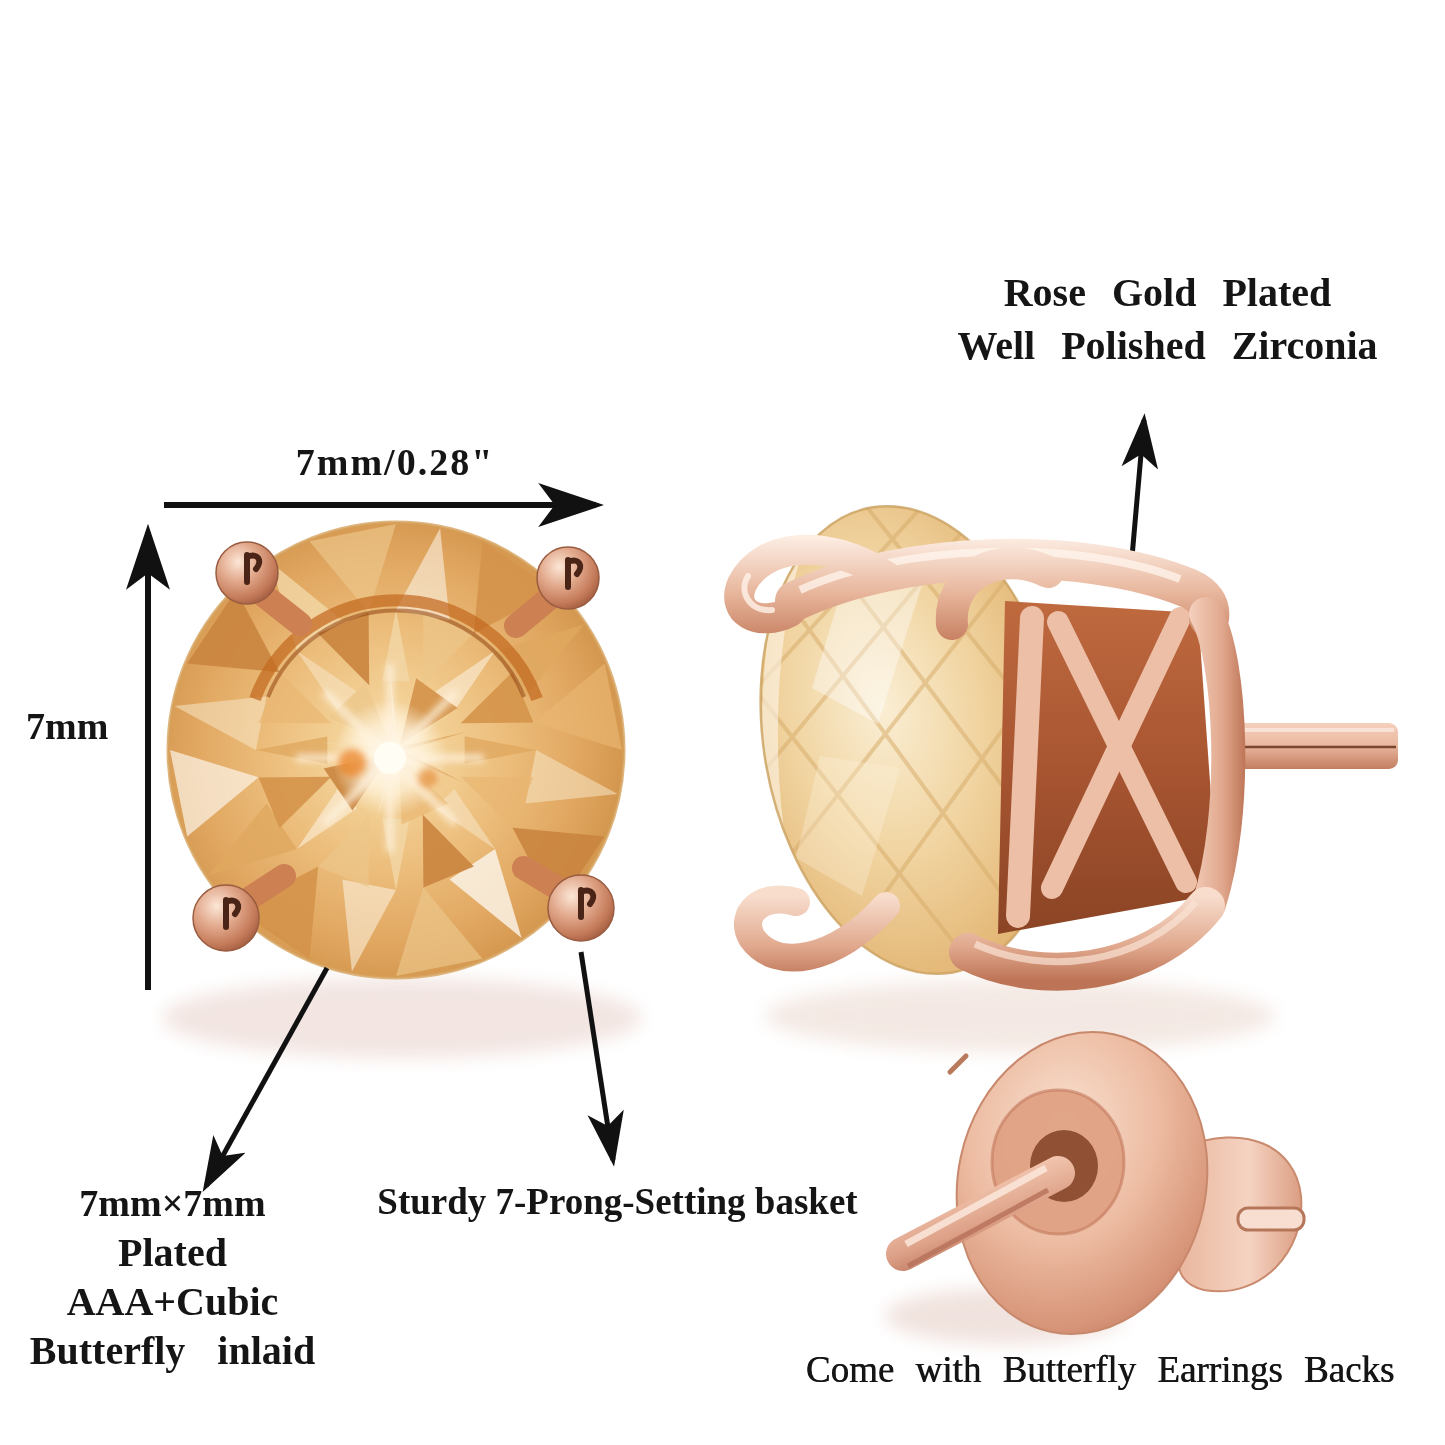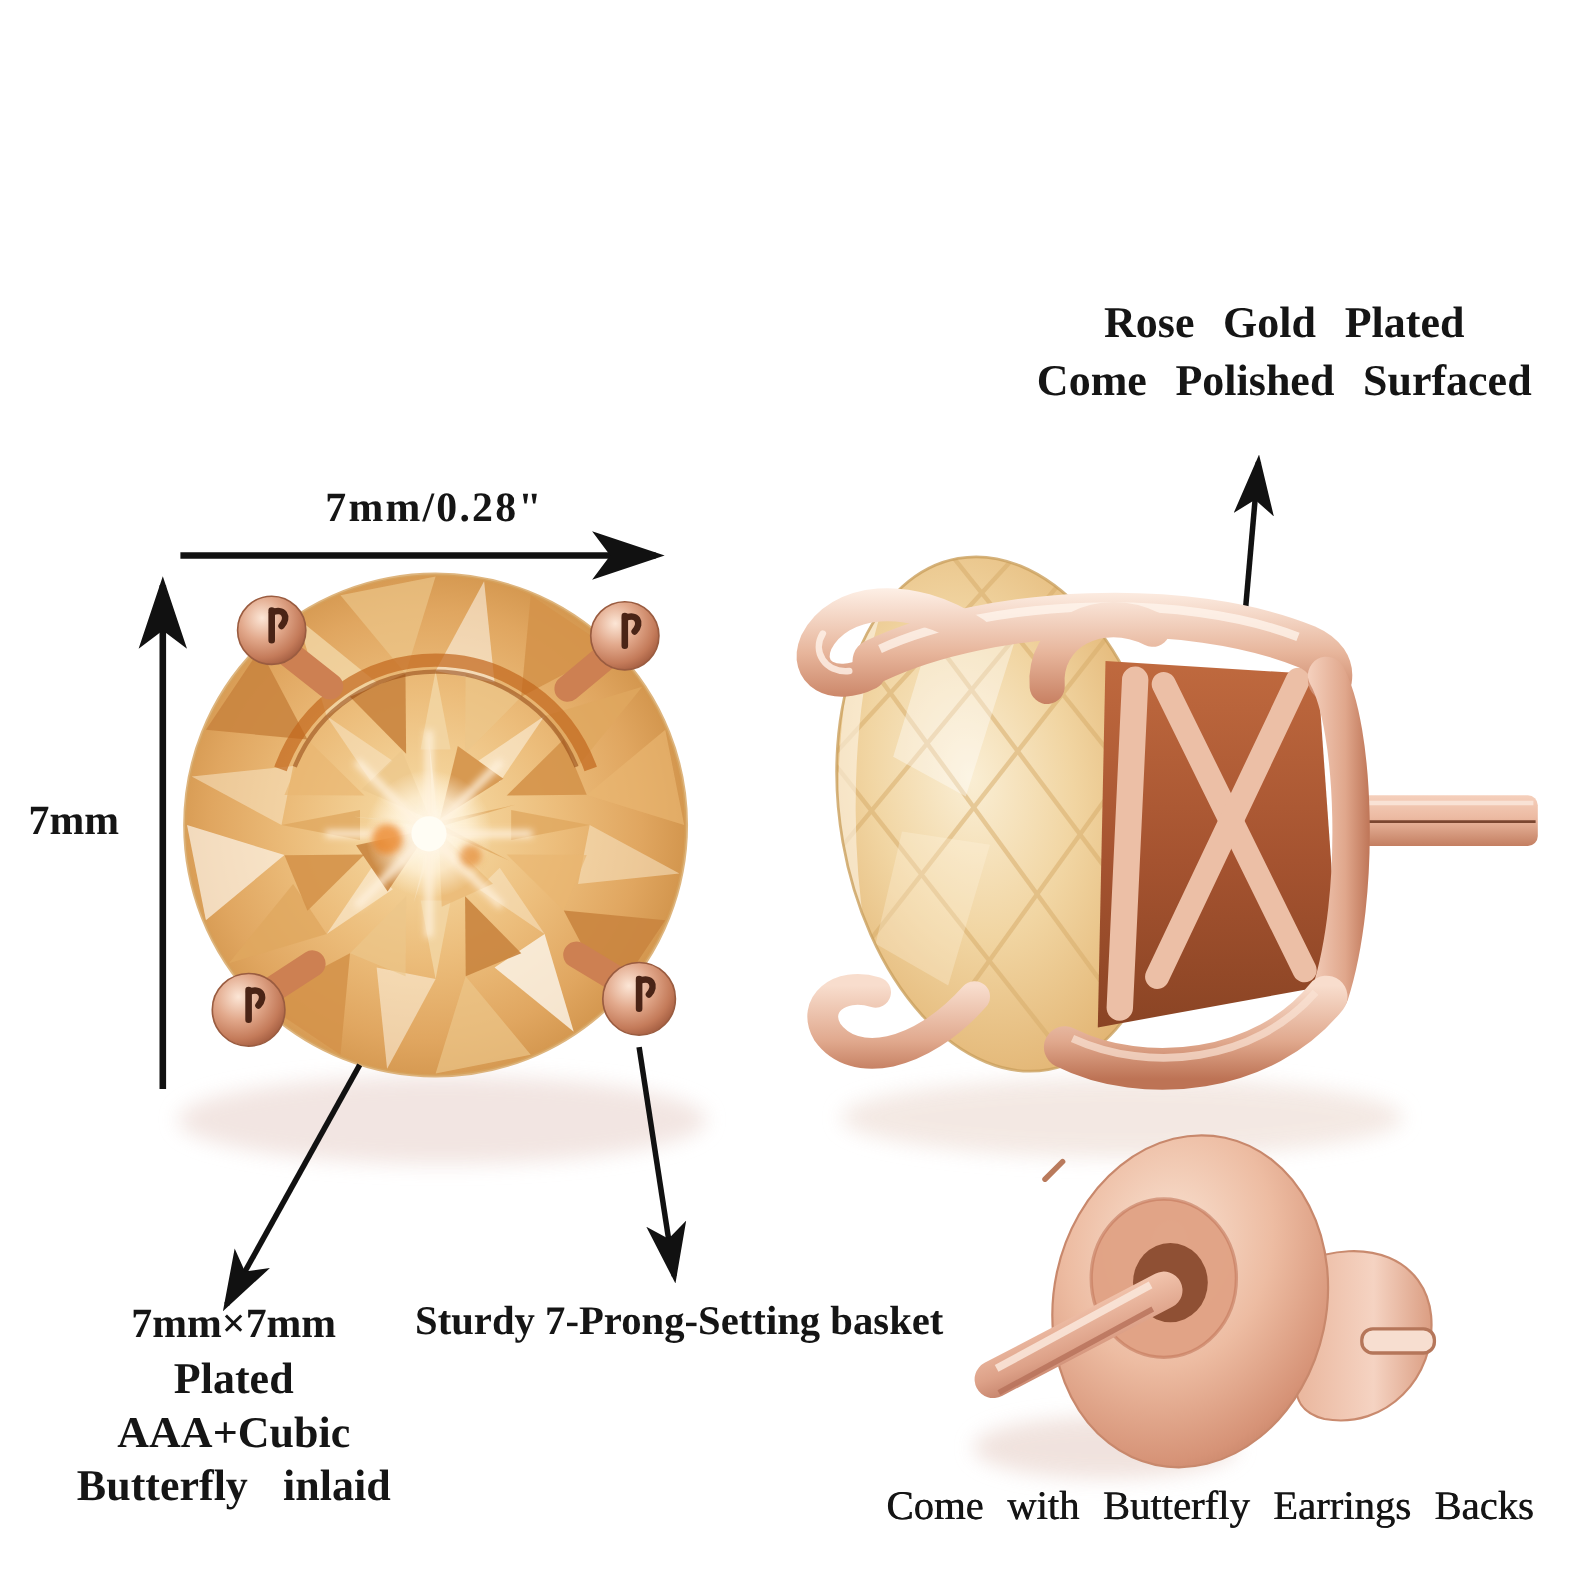--- a/index.html
+++ b/index.html
@@ -4,35 +4,35 @@
 <style>
   html,body{margin:0;padding:0;background:#fff;}
   #canvas{position:relative;width:1445px;height:1445px;background:#ffffff;overflow:hidden;
           font-family:Liberation Serif, serif;color:#151515;margin-top:16px;}
   #scene{position:absolute;left:0;top:0;}
   .label{position:absolute;color:#151515;font-weight:bold;z-index:5;}
   .center{text-align:center;}
   .ws{word-spacing:16px;}
   .rose{left:890px;top:250px;width:555px;font-size:40px;line-height:53px;}
   .width-label{left:170px;top:424px;width:450px;font-size:38px;letter-spacing:2px;}
-  .height-label{left:26px;top:708px;font-size:38px;}
-  .stone-label{left:0px;top:1163px;width:345px;font-size:40px;line-height:49px;word-spacing:22px;padding-left:40px;}
+  .height-label{left:26px;top:688px;font-size:38px;}
+  .stone-label{left:0px;top:1163px;width:345px;font-size:40px;line-height:49px;word-spacing:22px;}
   .stone-label .l1{font-size:38px;word-spacing:2px;}
   .basket-label{left:350px;top:1164px;width:535px;font-size:37px;}
   .backs-label{left:745px;top:1332px;width:710px;font-size:37px;font-weight:normal;
                text-shadow:0.6px 0 0 #151515;word-spacing:12px;}
 </style>
 </head>
 <body>
 
 <div id="canvas">
 
   <div class="label rose center ws">
     <div>Rose Gold Plated</div>
-    <div>Come Polished Surfaced</div>
+    <div>Well Polished Zirconia</div>
   </div>
 
   <div class="label width-label center">7mm/0.28"</div>
 
   <div class="label height-label">7mm</div>
 
   <div class="label stone-label center">
     <div class="l1">7mm×7mm</div>
     <div>Plated AAA+Cubic</div>
     <div>Butterfly inlaid</div>

